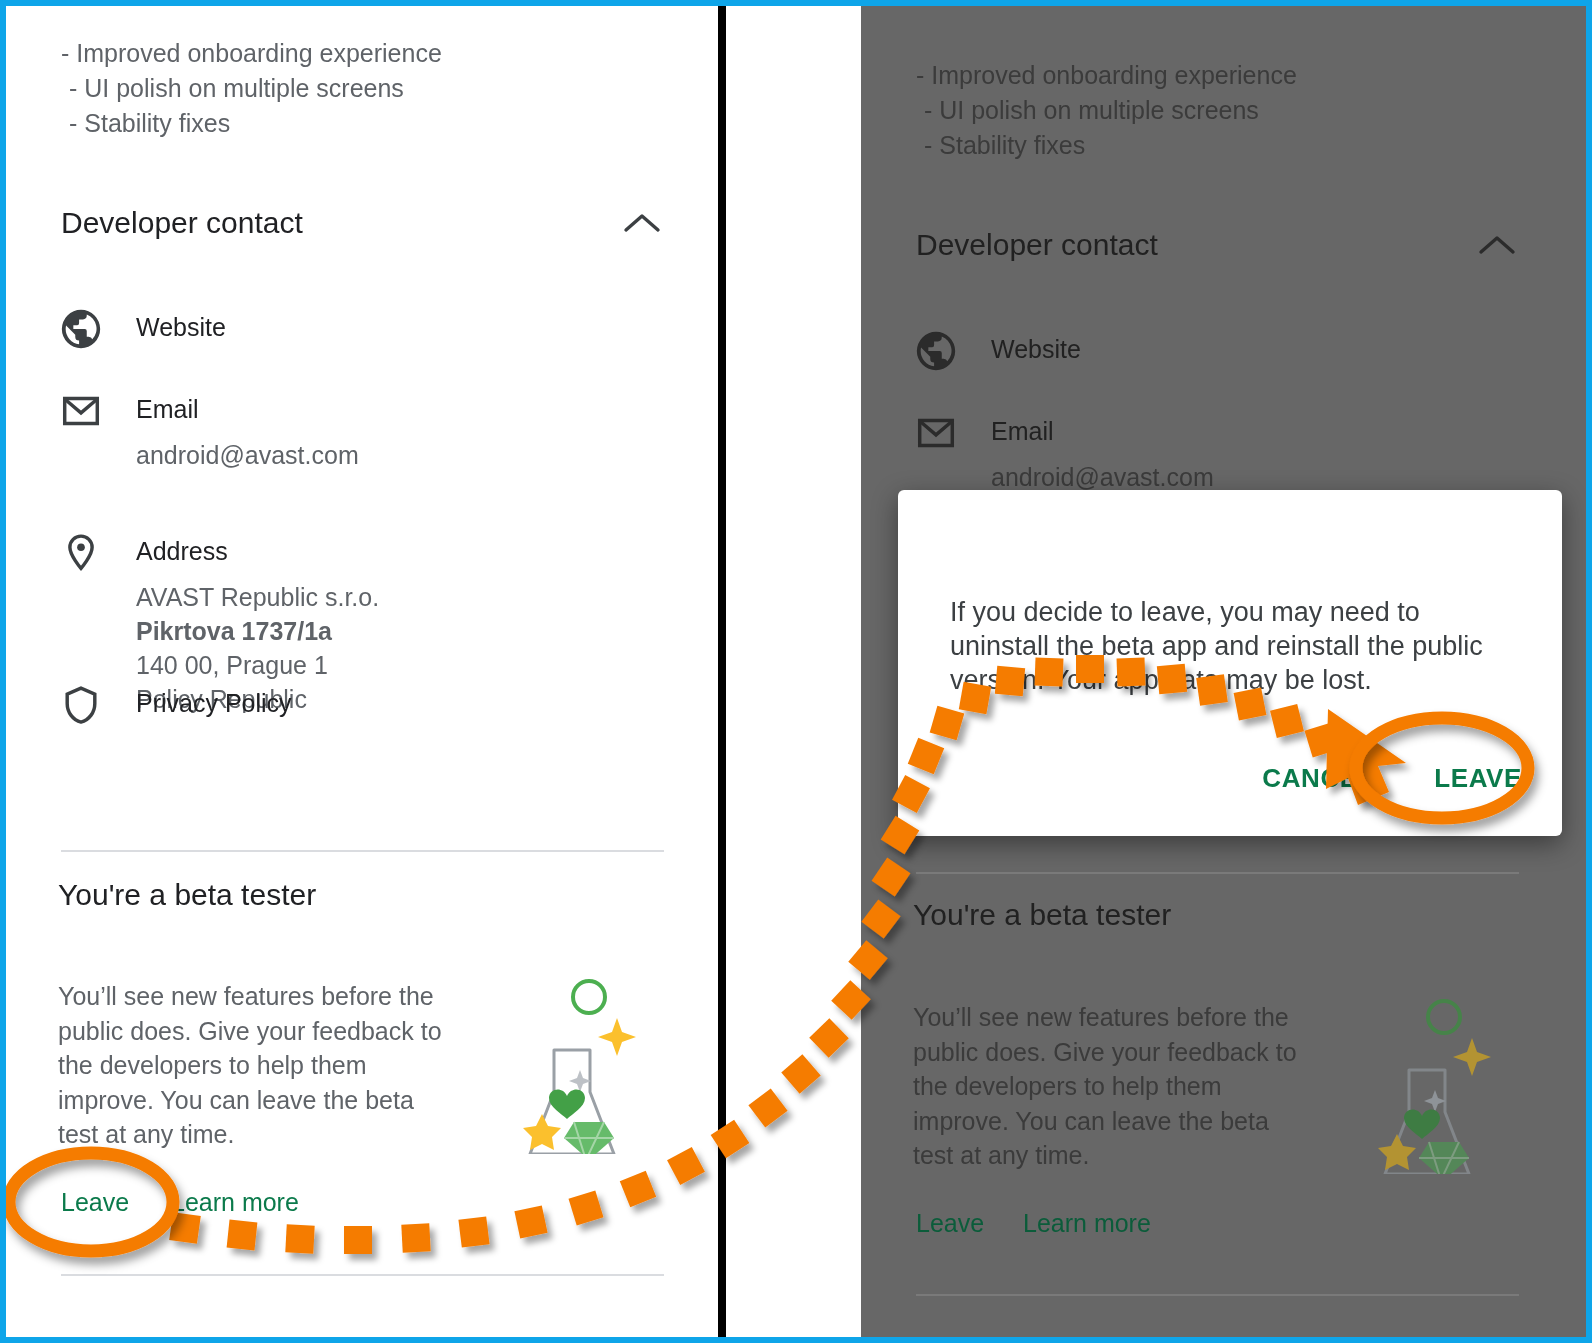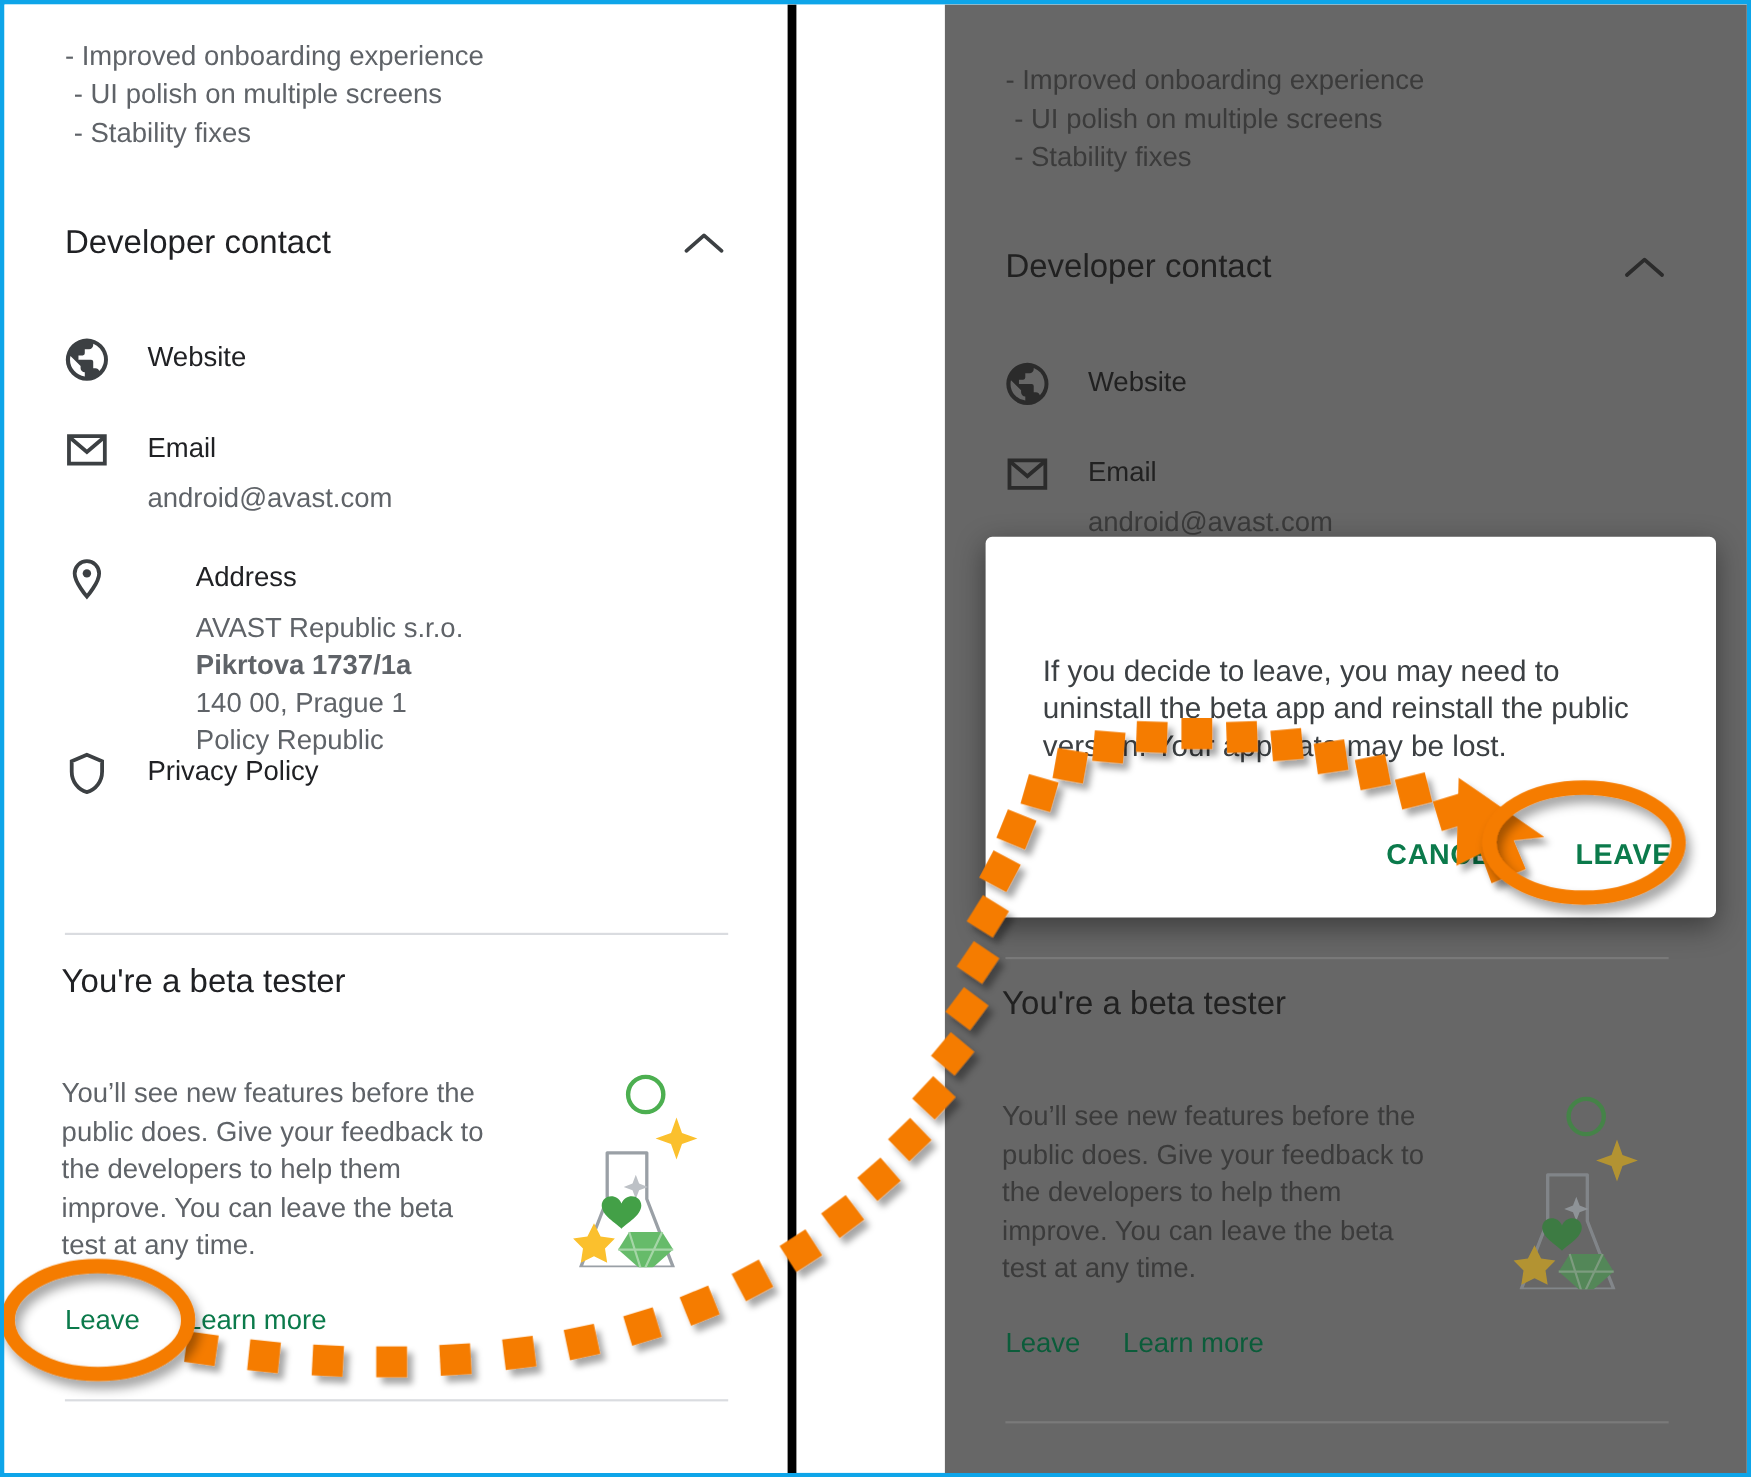--- a/index.html
+++ b/index.html
@@ -4,21 +4,21 @@
 <style>
   html,body{margin:0;padding:0;background:#fff;}
   body{font-family:"Liberation Sans","DejaVu Sans",sans-serif;}
 
   #canvas{
     position:relative;
     width:1592px;height:1343px;
     overflow:hidden;
     background:#ffffff;
     box-sizing:border-box;
-    border:4px solid #0ea5e9;
+    border:6px solid #0ea5e9;
   }
 
   
   #left-panel{
     position:absolute;left:0;top:0;width:718px;height:1343px;
     background:#ffffff;overflow:hidden;
   }
   #left-panel-edge{
     position:absolute;left:712px;top:0;width:8px;height:1343px;
     background:#000000;
@@ -125,21 +125,21 @@
           <path fill="none" stroke="#3c4043" stroke-width="1.8" d="M3.5 5.5h17v13h-17z"></path>
           <path fill="none" stroke="#3c4043" stroke-width="1.8" d="M3.8 6 12 13 20.2 6"></path>
         </svg>
       </span>
       <span style="margin-left:32px;">
         <span class="contact-label" style="display:block;margin-top:6px;">Email</span>
         <span class="contact-sub" style="display:block;margin-top:14px;">android@avast.com</span>
       </span>
     </div>
 
-    <div class="contact-row" style="position:absolute;left:52px;top:500px;gap:44px;">
+    <div class="contact-row" style="position:absolute;left:52px;top:524px;">
       <span class="contact-ico">
         <svg width="46" height="46" viewBox="0 0 24 24">
           <path fill="none" stroke="#3c4043" stroke-width="1.8" d="M12 3.2c-3.2 0-5.8 2.6-5.8 5.8 0 4.3 5.8 11 5.8 11s5.8-6.7 5.8-11c0-3.2-2.6-5.8-5.8-5.8z"></path>
           <circle cx="12" cy="9" r="2" fill="#3c4043"></circle>
         </svg>
       </span>
       <span style="margin-left:32px;">
         <span class="contact-label" style="display:block;margin-top:6px;">Address</span>
         <span class="contact-sub" style="display:block;margin-top:14px;">AVAST Republic s.r.o.</span>
         <span class="contact-sub" style="display:block;font-weight:bold;">Pikrtova 1737/1a</span>

